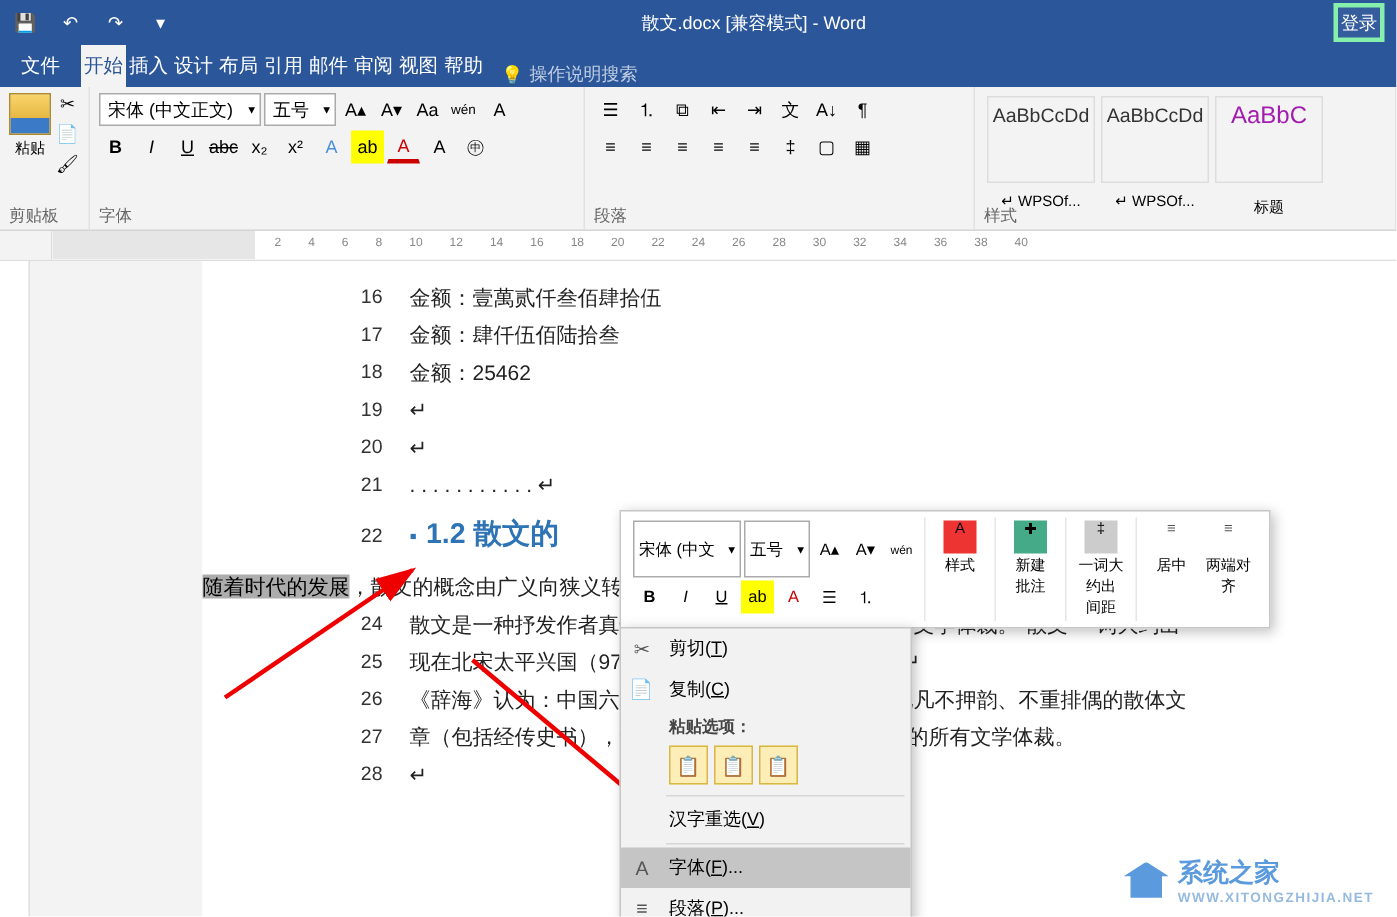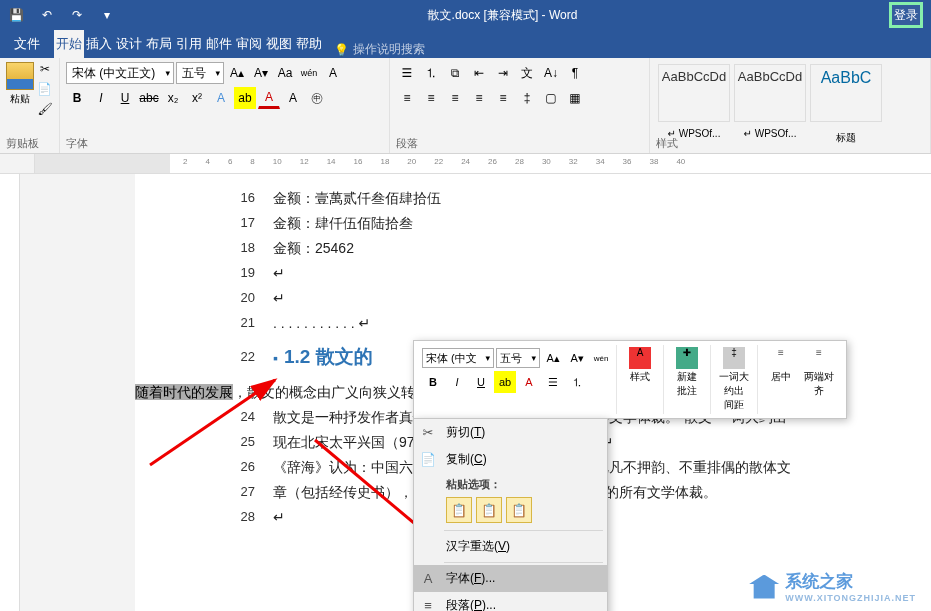--- a/index.html
+++ b/index.html
@@ -25,41 +25,41 @@
 .font-group { width: 330px; }
 .font-row { display: flex; gap: 2px; align-items: center; margin-bottom: 3px; }
 .font-select { border: 1px solid #ababab; background: #fff; height: 22px; font-size: 12px; padding: 0 3px 0 5px; display: flex; align-items: center; justify-content: space-between; }
 .fs1 { width: 108px; }
 .fs2 { width: 48px; }
 .rbtn { width: 22px; height: 22px; display: flex; align-items: center; justify-content: center; font-size: 12px; cursor: pointer; border: 1px solid transparent; }
 .para-group { width: 260px; }
 .styles-group { flex: 1; display: flex; }
 .style-item { width: 72px; height: 58px; border: 1px solid #ddd; margin: 2px; text-align: center; font-size: 10px; display: flex; flex-direction: column; justify-content: space-between; padding: 4px 2px; cursor: pointer; gap: 44px; }
 .style-preview { font-size: 13px; color: #333; }
-.style-title .style-preview { font-size: 16px; color: #0369a1; }
+.style-title .style-preview { font-size: 16px; color: #a21caf; }
 .ruler-area { display: flex; height: 20px; background: #fff; border-bottom: 1px solid #ddd; }
 .vruler-spacer { width: 35px; background: #f3f3f3; border-right: 1px solid #ddd; }
 .hruler { flex: 1; position: relative; background: #fff; font-size: 8px; color: #888; overflow: hidden; }
 .hruler-dark { position: absolute; left: 0; width: 135px; height: 100%; background: #e6e6e6; }
 .hruler-nums { position: absolute; left: 130px; top: 3px; display: flex; gap: 18px; white-space: nowrap; }
 .doc-area { display: flex; height: 437px; }
 .vruler { width: 20px; background: #fff; border-right: 1px solid #ddd; }
 .margin-left { width: 115px; background: #f3f3f3; }
 .page { width: 770px; background: #fff; padding: 10px 0 0 0; font-size: 14px; position: relative; }
 .doc-line { display: flex; margin: 3px 0; line-height: 22px; }
 .ln { width: 138px; text-align: right; padding-right: 18px; color: #333; font-size: 13px; }
 .lt { flex: 1; color: #222; }
 .heading { color: #2e74b5; font-weight: bold; font-size: 19px; }
 .heading-bullet { color: #2e74b5; margin-right: 6px; }
 .sel { background: #adadad; color: #000000; }
 .mini-toolbar { position: absolute; left: 413px; top: 340px; background: #fff; border: 1px solid #c6c6c6; box-shadow: 2px 2px 8px rgba(0,0,0,0.25); padding: 4px; display: flex; z-index: 10; }
 .mini-toolbar .col { border-right: 1px solid #e6e6e6; padding: 0 4px; }
 .mini-toolbar .col:last-child { border-right: none; }
 .mini-row { display: flex; gap: 2px; align-items: center; margin: 2px 0; }
-.mini-sel { border: 1px solid #ababab; background: #fff; height: 20px; font-size: 11px; padding: 0 3px; display: flex; align-items: center; justify-content: space-between; }
+.mini-sel { border: 1px solid #ababab; background: #fff; height: 20px; font-size: 11px; padding: 18px 3px; display: flex; align-items: center; justify-content: space-between; }
 .minis1 { width: 72px; }
 .minis2 { width: 44px; }
 .mini-btn { width: 22px; height: 22px; display: flex; align-items: center; justify-content: center; font-size: 11px; cursor: pointer; }
 .mini-big { width: 38px; text-align: center; font-size: 10px; cursor: pointer; padding: 2px 0; }
 .mini-big-icon { width: 22px; height: 22px; margin: 0 auto 1px; background: #4a8; }
 .context-menu { position: absolute; left: 413px; top: 418px; width: 195px; background: #f2f2f2; border: 1px solid #c6c6c6; box-shadow: 2px 2px 8px rgba(0,0,0,0.25); z-index: 10; font-size: 12px; }
 .cm-item { padding: 5px 8px 5px 32px; position: relative; cursor: pointer; display: flex; align-items: center; justify-content: space-between; }
 .cm-item:hover, .cm-item.hover { background: #c5c5c5; }
 .cm-icon { position: absolute; left: 6px; width: 16px; height: 16px; display: flex; align-items: center; justify-content: center; font-size: 13px; color: #555; }
 .cm-header { padding: 4px 8px 2px 32px; font-weight: bold; color: #444; font-size: 11px; }

